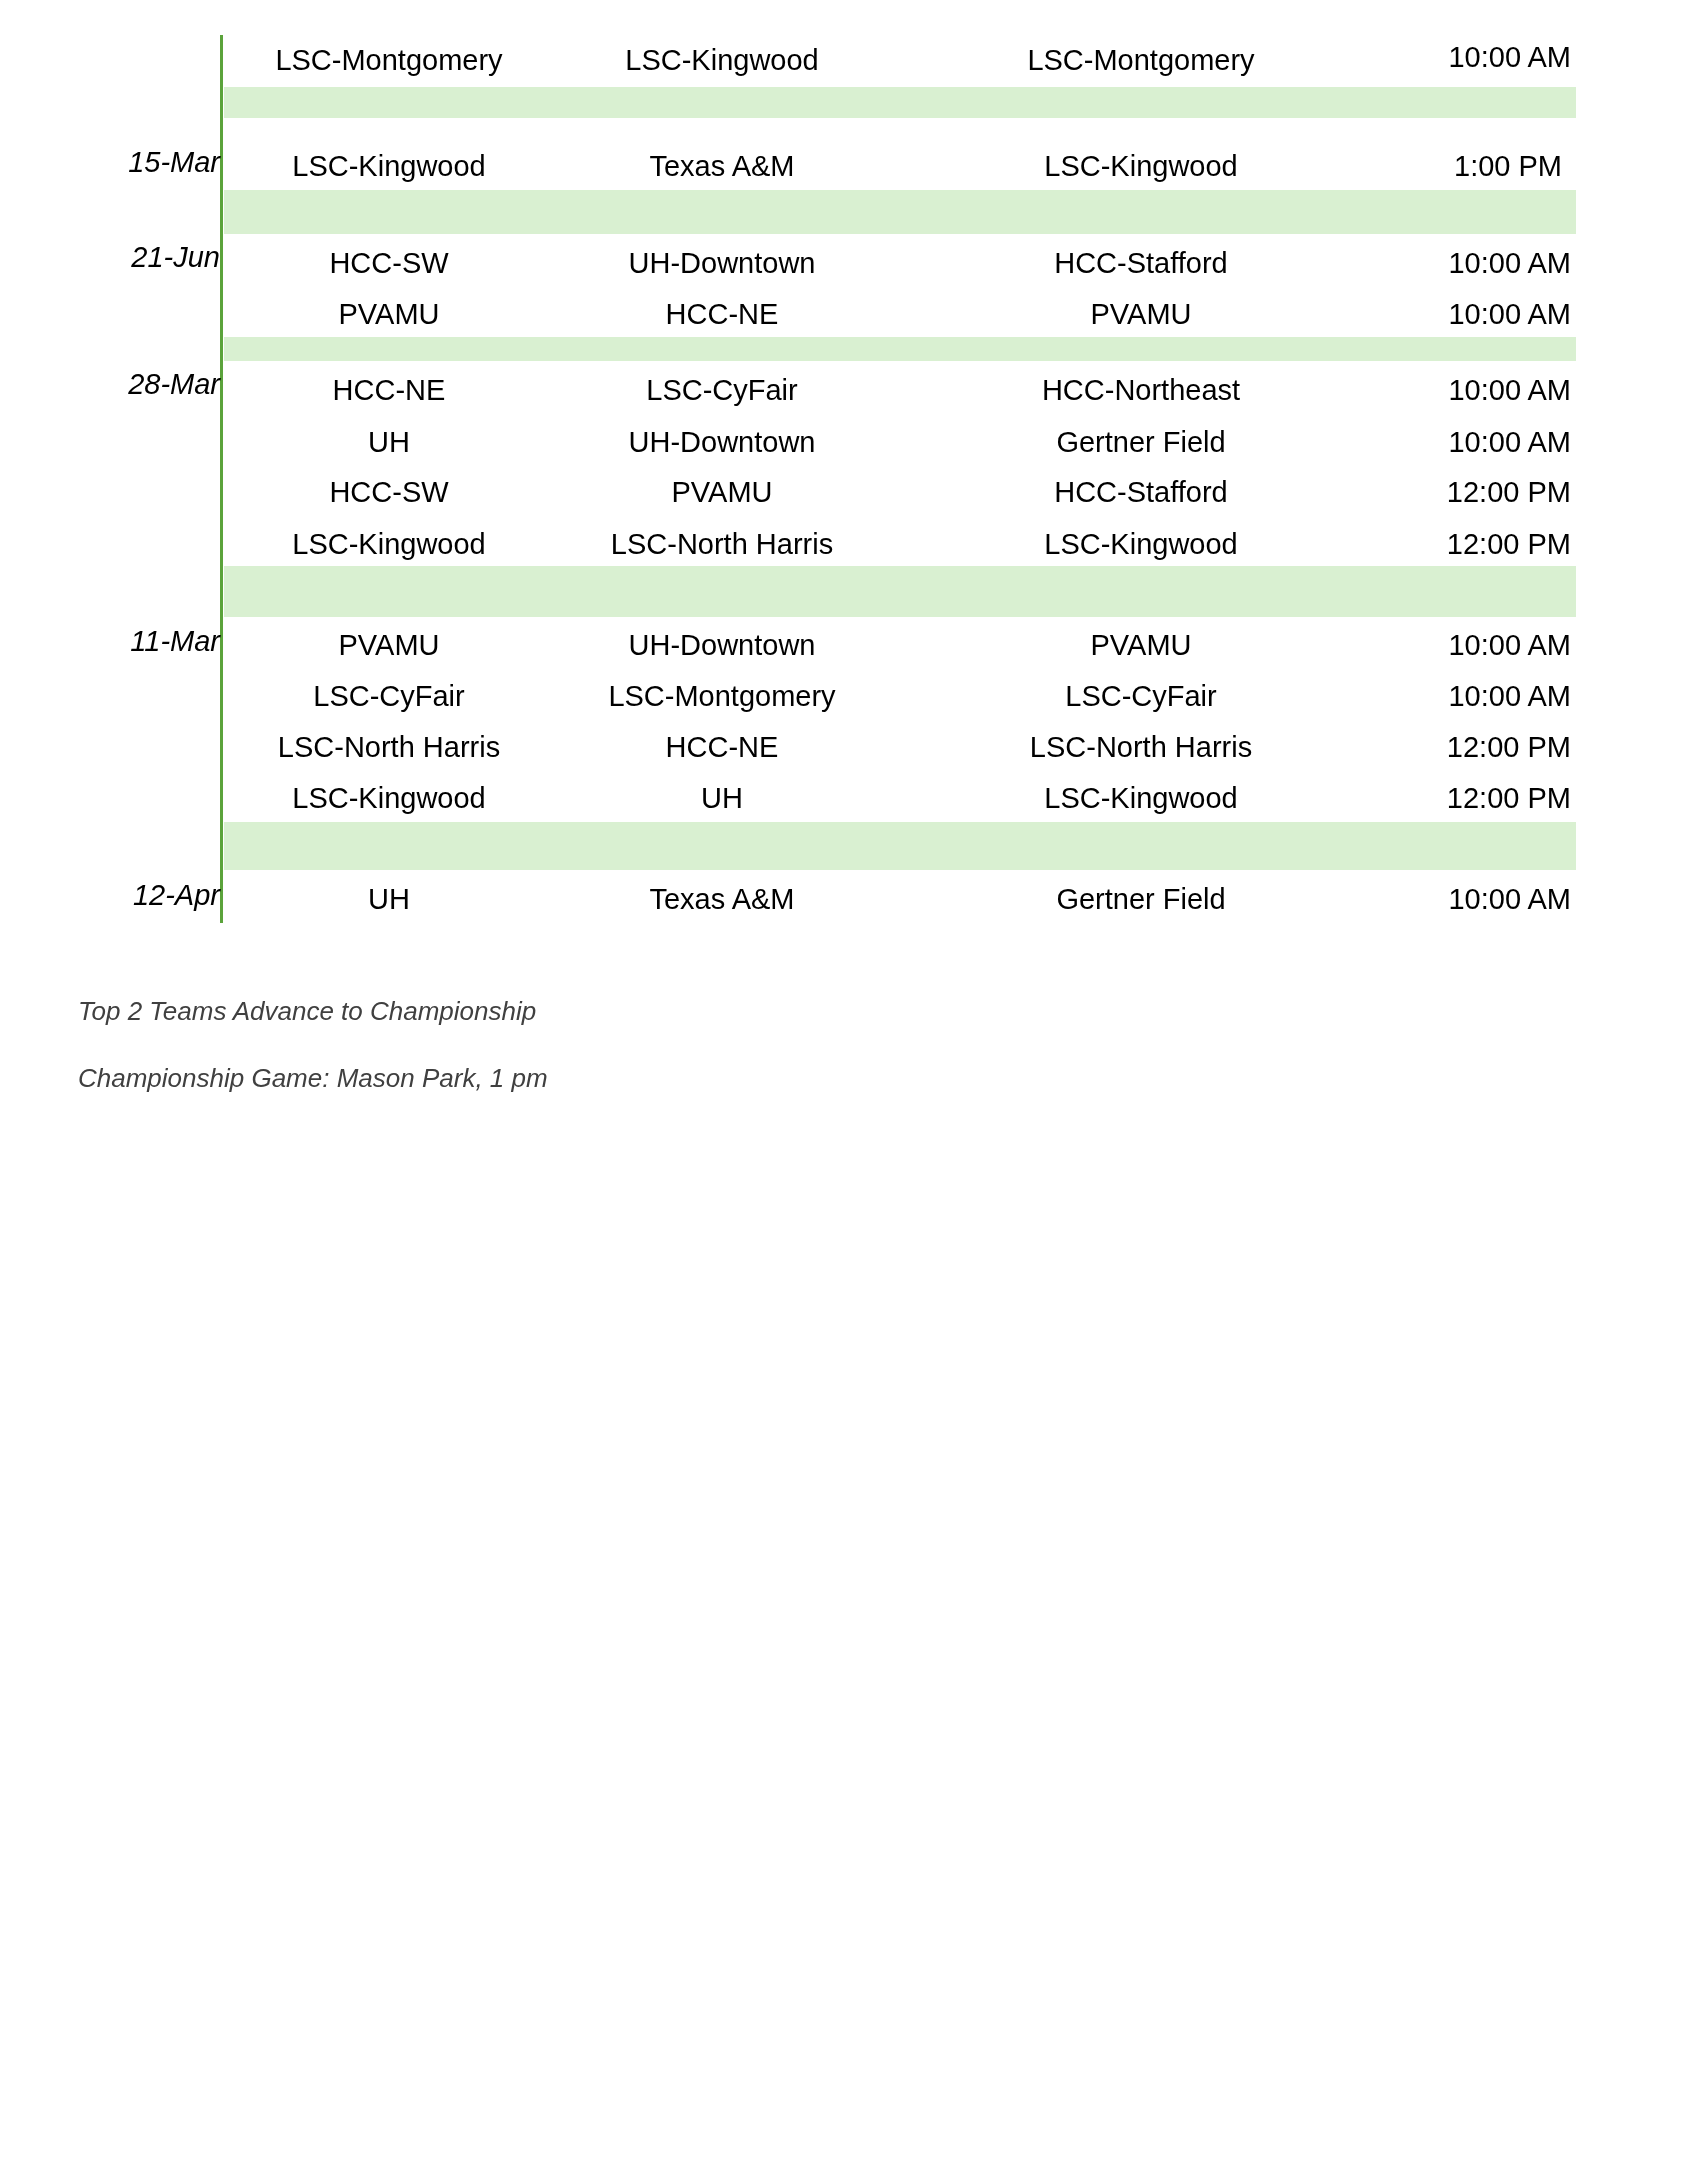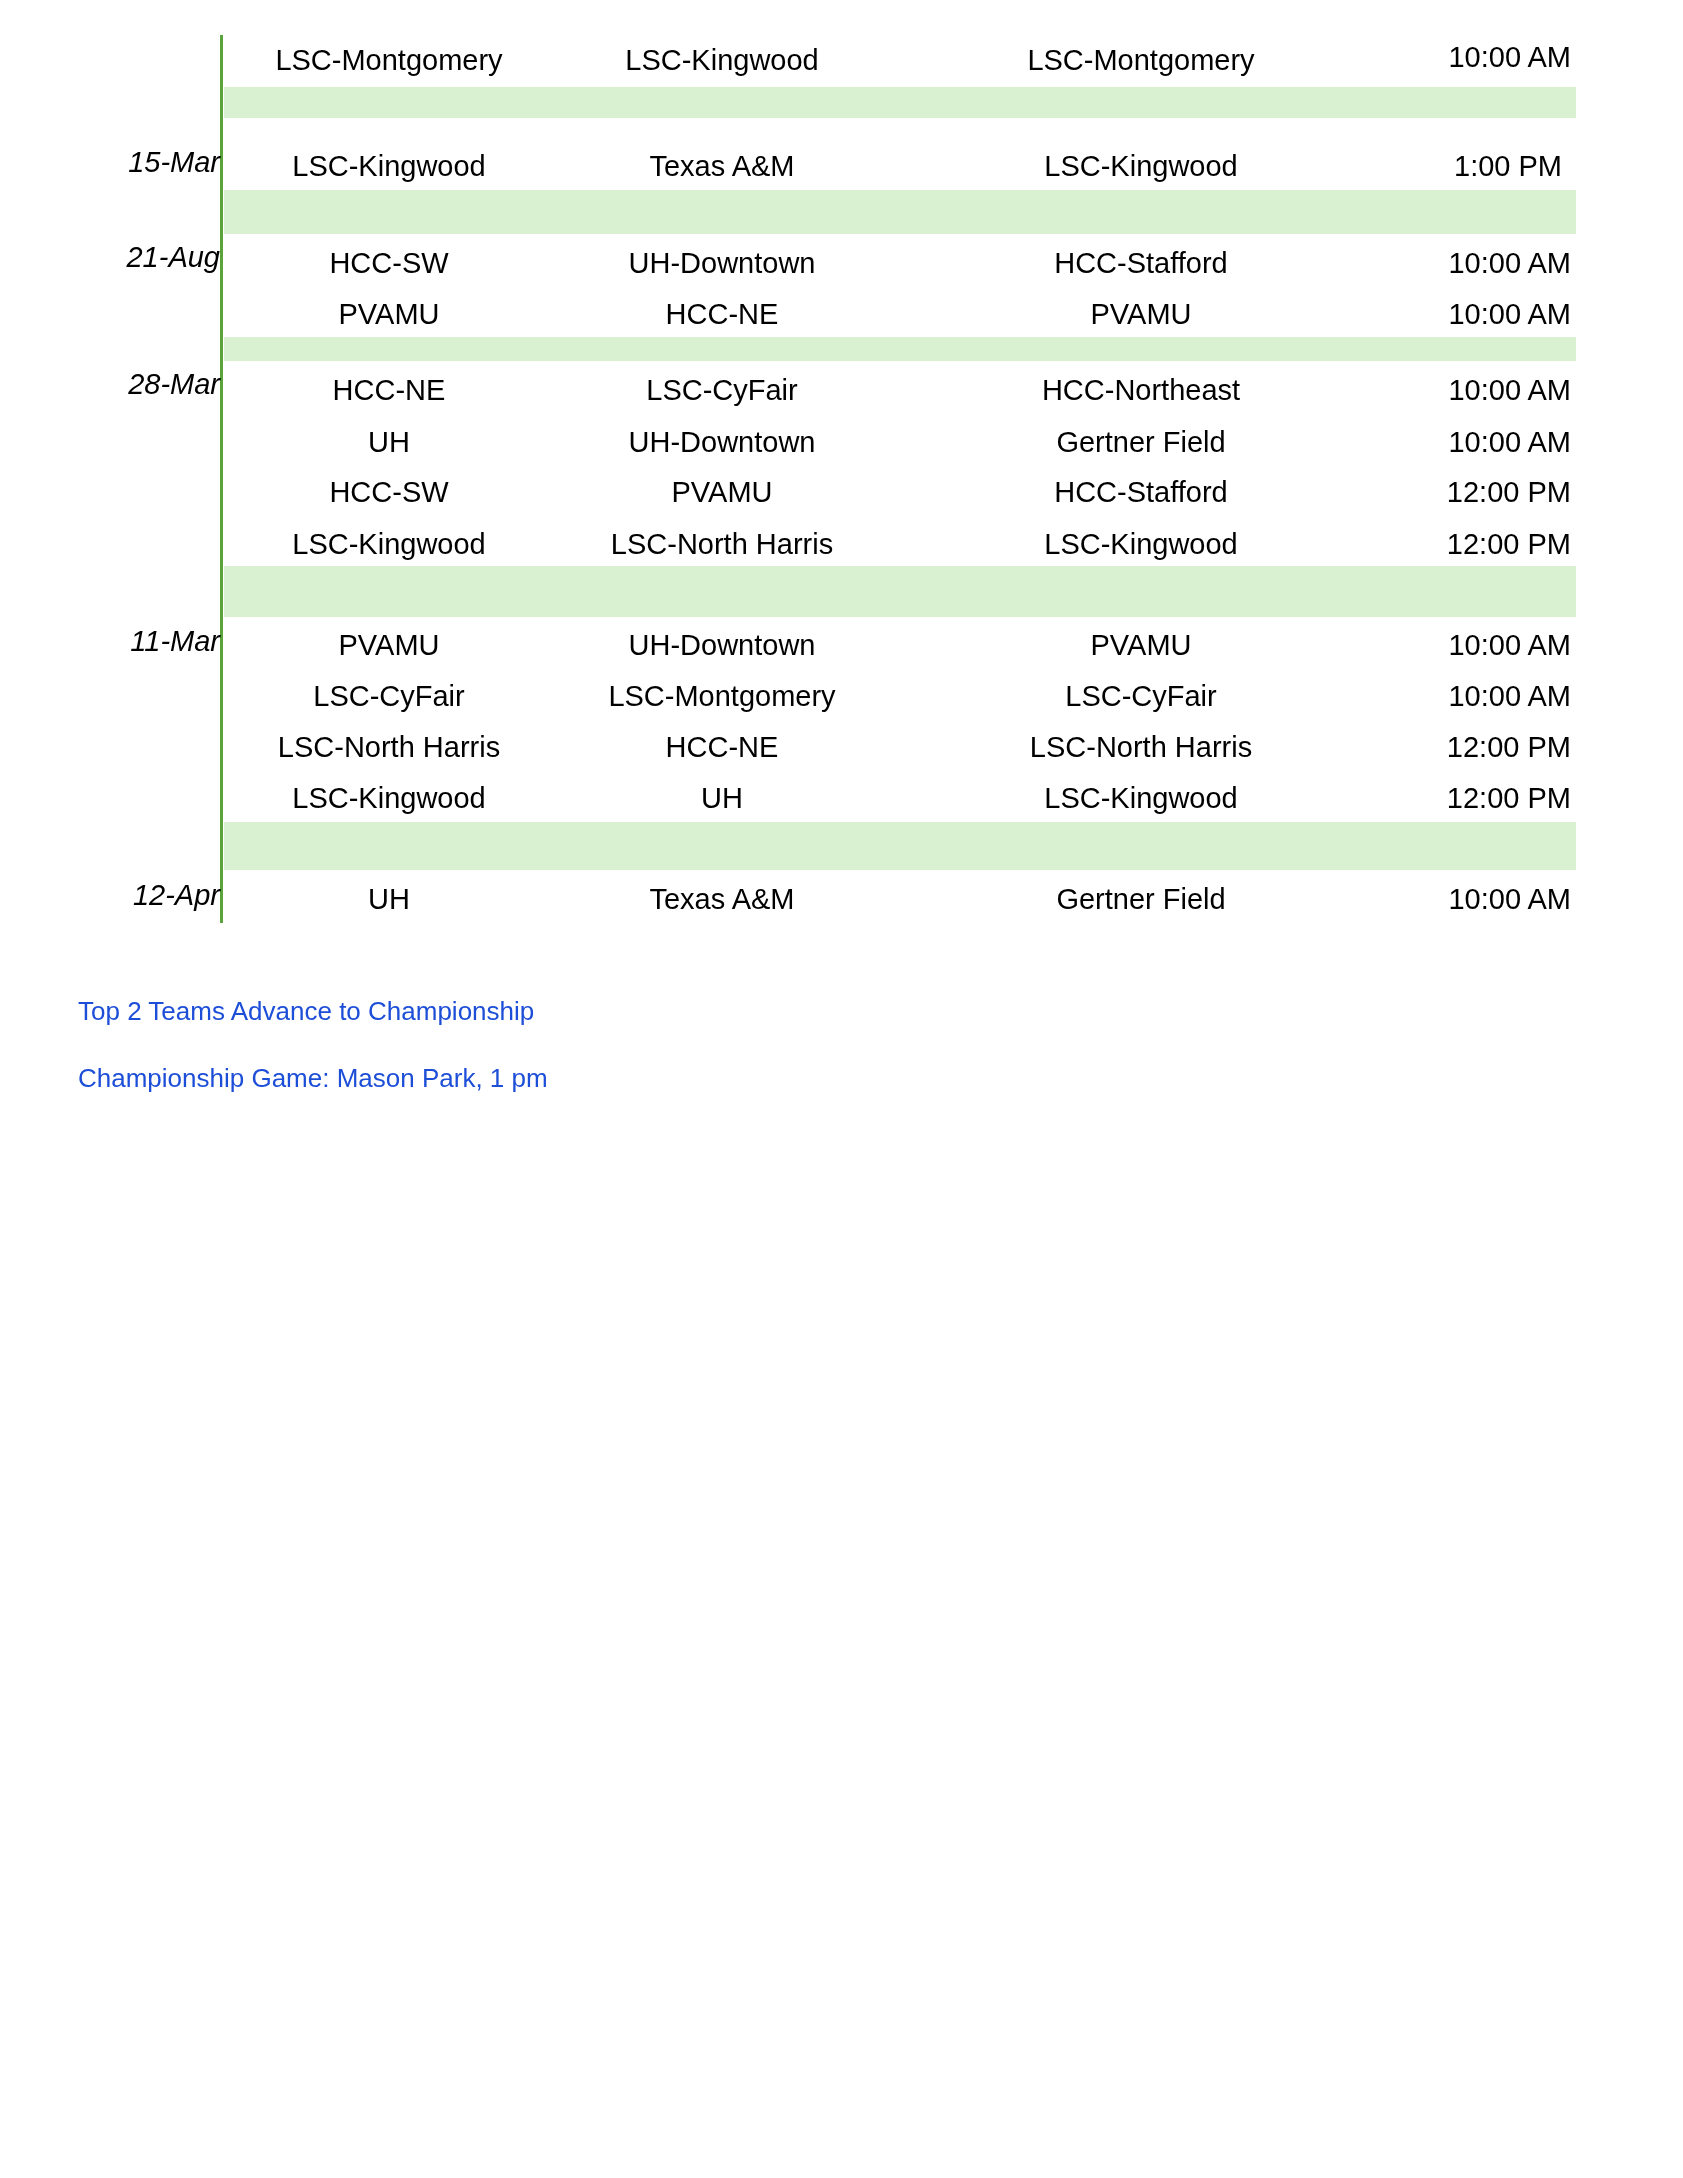--- a/index.html
+++ b/index.html
@@ -5,21 +5,21 @@
   html, body { margin:0; padding:0; background:#ffffff; }
   body { width:1683px; height:2178px; position:relative; overflow:hidden;
          font-family:"Liberation Sans", sans-serif; color:#000; }
   .vline { position:absolute; left:220px; top:35px; width:3px; height:888px; background:#5ba33b; }
   .band { position:absolute; left:224px; width:1352px; background:#d9f0d1; }
   .row { position:absolute; left:0; width:1683px; height:40px; font-size:29px; line-height:40px;padding-left:16px; }
   .cell { position:absolute; top:0; white-space:nowrap; transform:translateX(-50%); text-align:center; }
   .c1 { left:389px; } .c2 { left:722px; } .c3 { left:1141px; }
   .time { position:absolute; top:0; right:128px; white-space:nowrap; text-align:left; }
   .date { position:absolute; top:-2px; right:1479px; font-style:italic; white-space:nowrap; }
-  .note { position:absolute; left:78px; font-size:26px; color:#1d4ed8; white-space:nowrap; line-height:34px; }
+  .note { position:absolute; left:78px; font-size:26px; color:#404040; white-space:nowrap; line-height:34px;font-style:italic; }
 </style>
 </head>
 <body>
 
 <div>
   <div class="vline"></div>
 
   <div class="band" style="top:87px;height:31px;"></div>
   <div class="band" style="top:190px;height:44px;"></div>
   <div class="band" style="top:337px;height:24px;"></div>
@@ -36,21 +36,21 @@
 
   <div class="row" style="top:146px;">
     <span class="date" style="top:-4px;margin-left:29px;">15-Mar</span>
     <span class="cell c1">LSC-Kingwood</span>
     <span class="cell c2">Texas A&amp;M</span>
     <span class="cell c3">LSC-Kingwood</span>
     <span class="time" style="right:137px;">1:00 PM</span>
   </div>
 
   <div class="row" style="top:243px;">
-    <span class="date" style="top:-6px;">21-Aug</span>
+    <span class="date" style="top:-6px;">21-Jun</span>
     <span class="cell c1">HCC-SW</span>
     <span class="cell c2">UH-Downtown</span>
     <span class="cell c3">HCC-Stafford</span>
     <span class="time">10:00 AM</span>
   </div>
 
   <div class="row" style="top:294px;">
     <span class="date"></span>
     <span class="cell c1">PVAMU</span>
     <span class="cell c2">HCC-NE</span>

